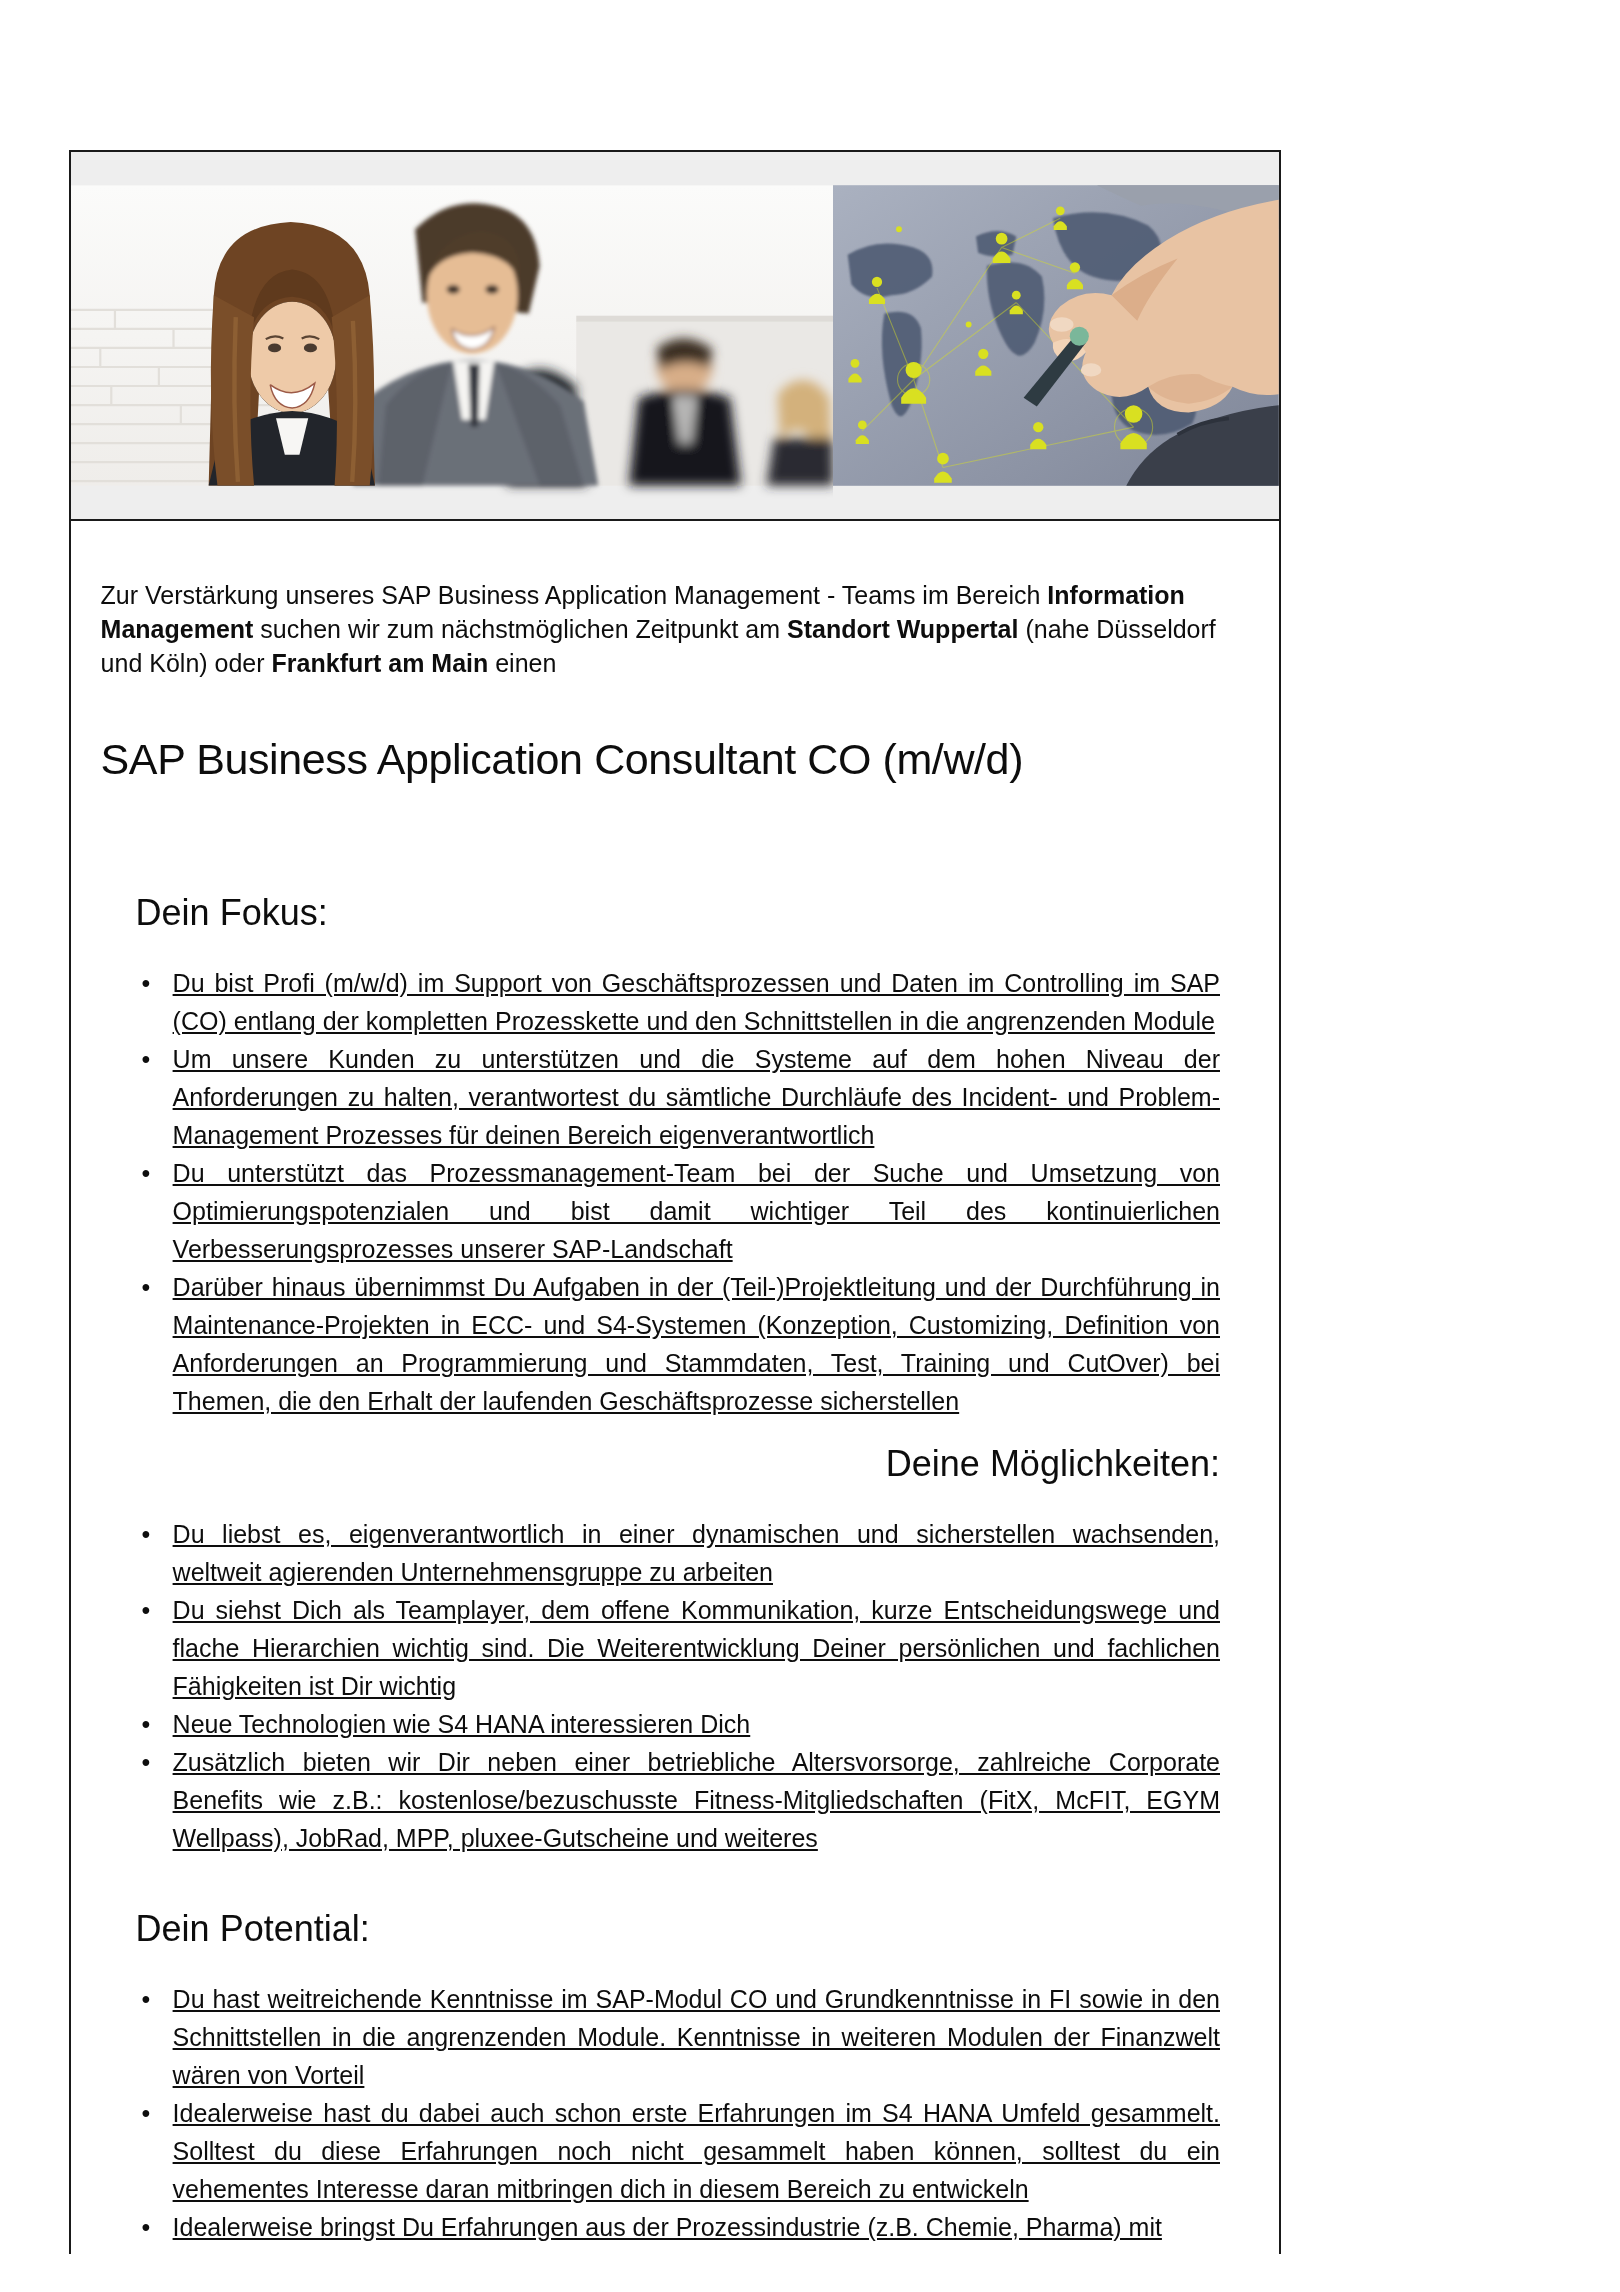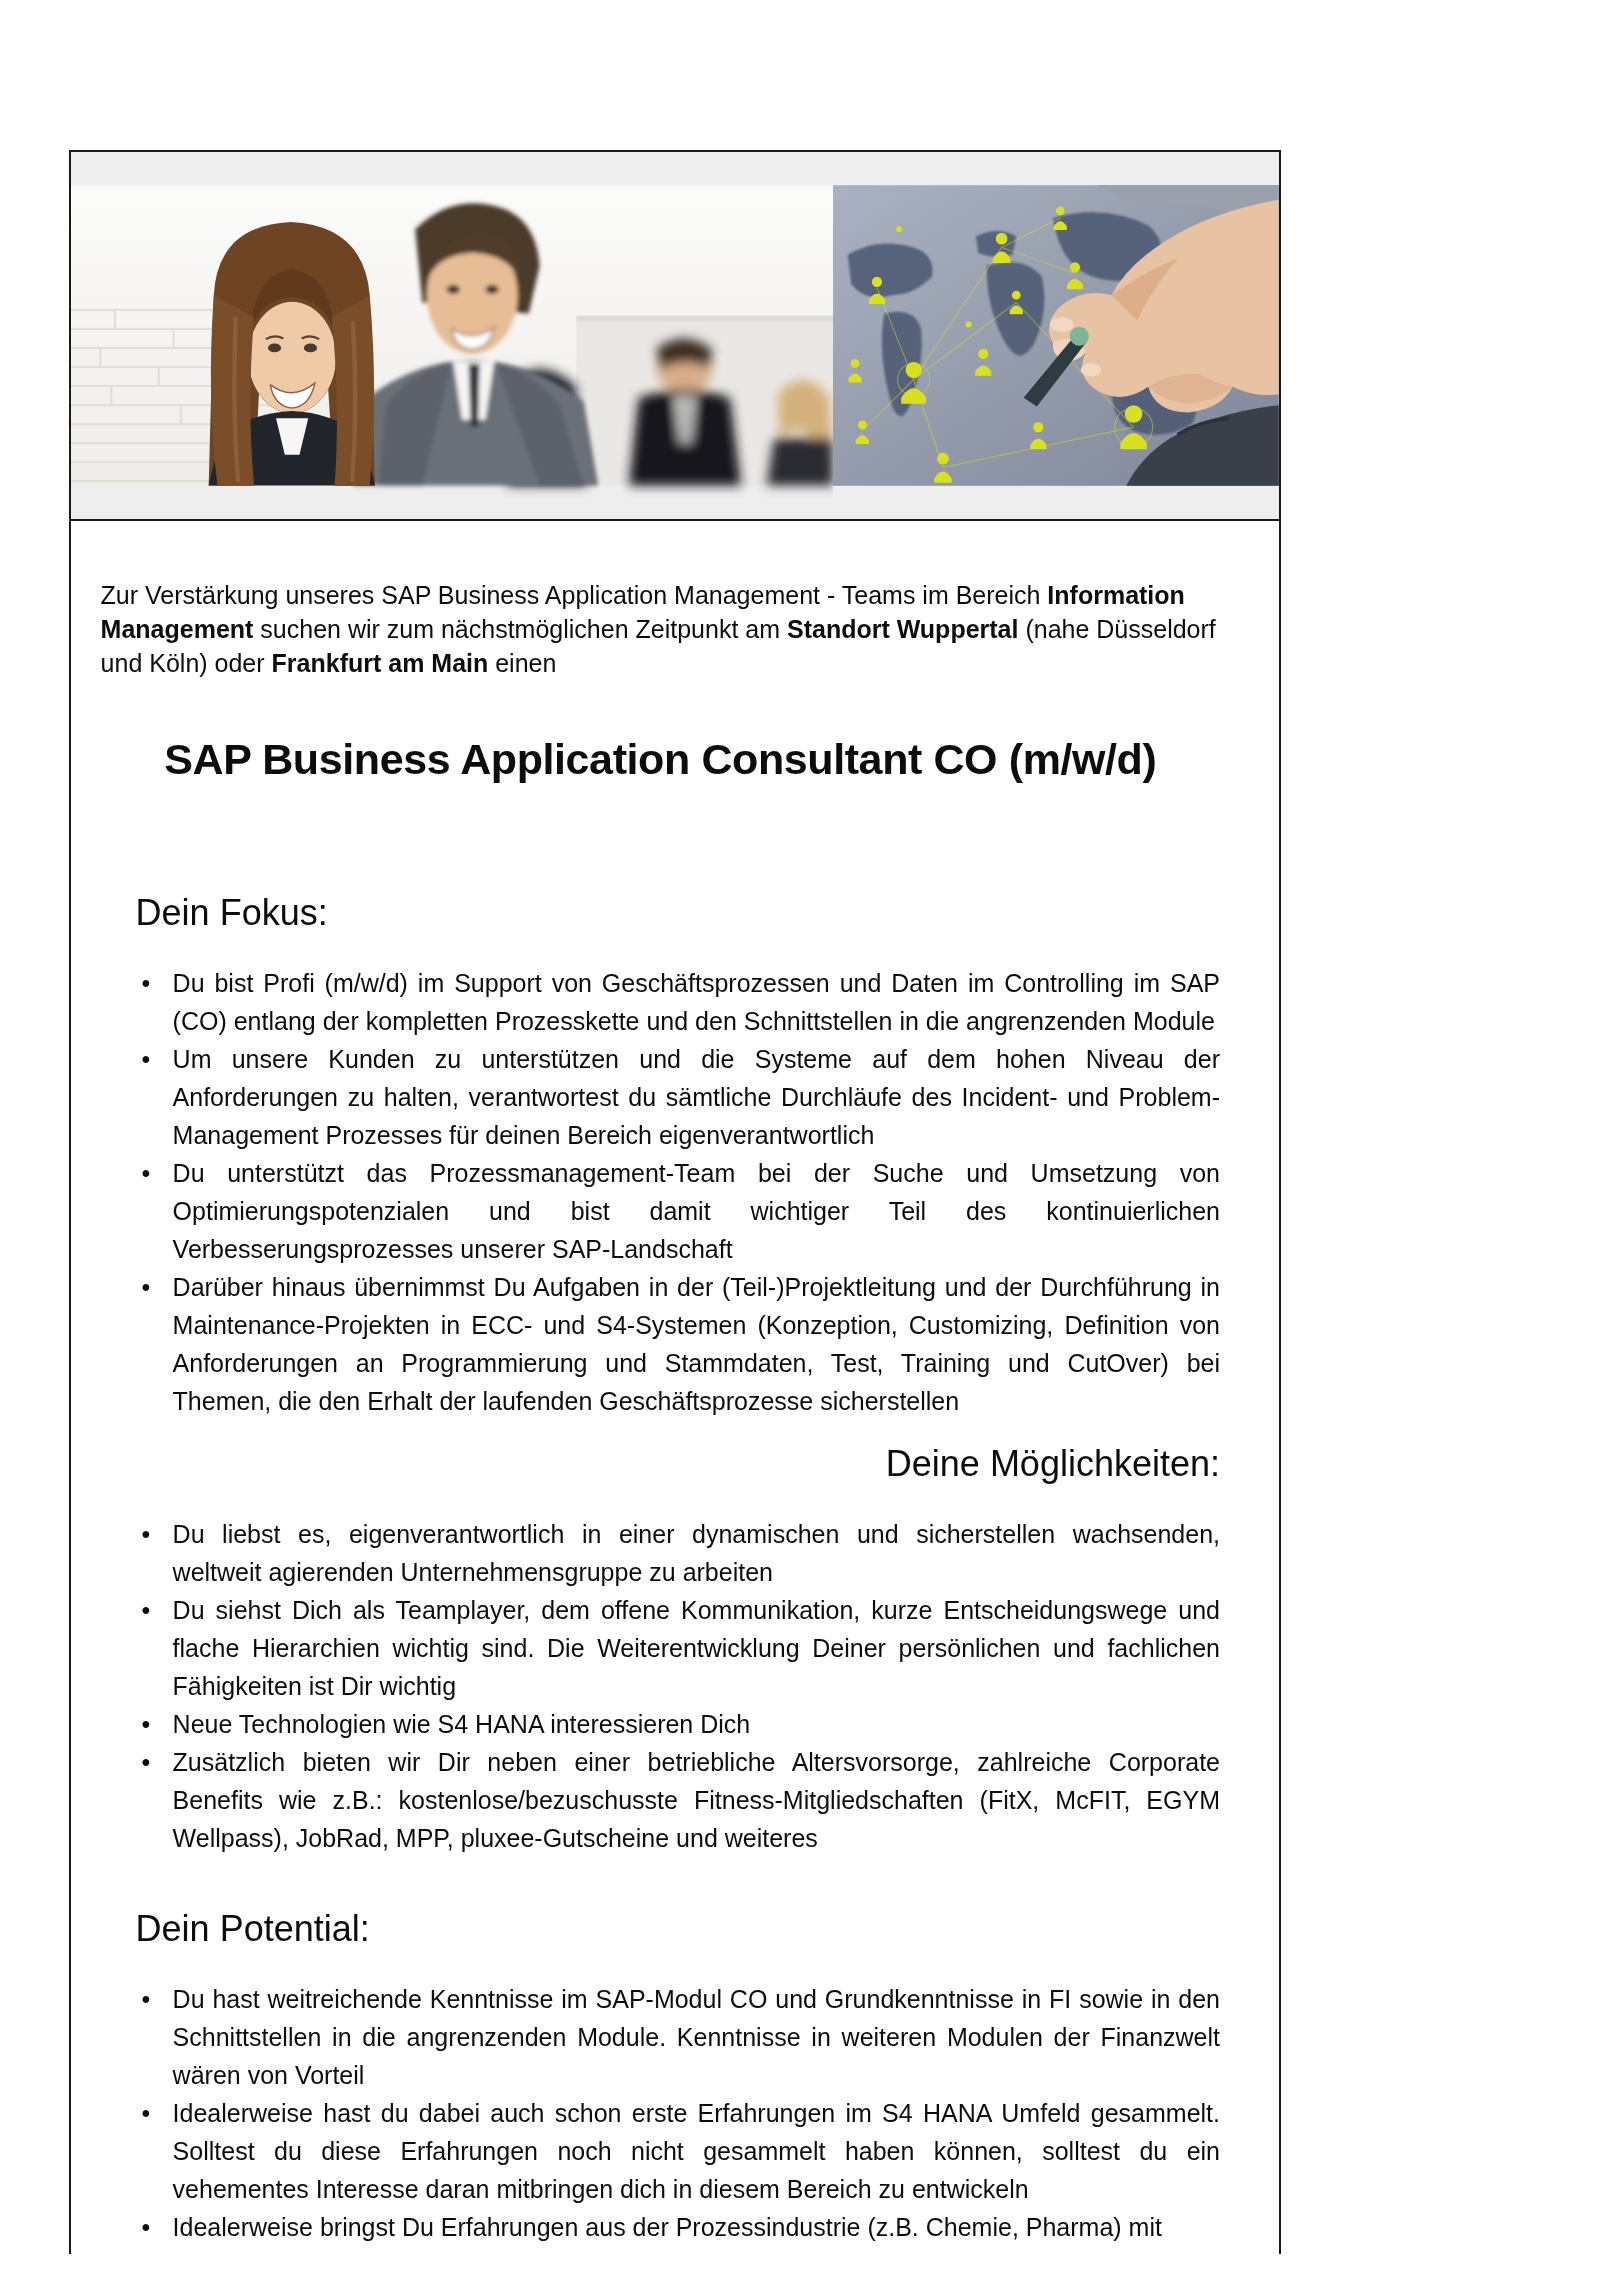--- a/index.html
+++ b/index.html
@@ -5,28 +5,28 @@
   html,body{margin:0;padding:0;background:#ffffff;}
   body{width:1620px;height:2293px;position:relative;overflow:hidden;
        font-family:"Liberation Sans", sans-serif;color:#0d0d0d;}
   .frame{position:absolute;left:69px;top:150px;width:1212px;height:2104px;
          border:2.7px solid #1a1a1a;border-bottom:none;box-sizing:border-box;background:#fff;}
   .banner{height:367px;border-bottom:2.7px solid #1a1a1a;display:flex;overflow:hidden;background:#eee;}
   .banner svg{display:block;}
   .content{padding:0 59px 0 29.6px;}
   .intro{margin:57px 0 0 0;font-size:25px;line-height:34px;color:#0d0d0d;}
   .intro b{font-weight:bold;}
-  .job-title{margin:54px 0 0 0;font-size:43px;line-height:50px;font-weight:bold;
-             text-align:center;letter-spacing:-0.4px;}
+  .job-title{margin:54px 0 0 0;font-size:43px;line-height:50px;font-weight:normal;
+             text-align:left;letter-spacing:-0.4px;}
   h2.sec{font-size:36px;line-height:39px;font-weight:normal;margin:0 0 0 35px;}
   h2.m-first{margin-top:109px;}
   h2.m-mid{margin-top:24px;text-align:right;}
   h2.m-last{margin-top:52px;}
   ul.bullets{list-style:none;margin:32px 0 0 0;padding:0;
-             font-size:25px;line-height:38px;text-align:justify;}
+             font-size:25px;line-height:38px;text-align:justify;text-decoration:underline;}
   ul.bullets li{position:relative;padding-left:72px;}
   ul.bullets li::before{content:"\2022";position:absolute;left:41px;top:0;
              font-size:25px;line-height:38px;}
 </style>
 </head>
 <body>
 
 <div class="frame">
 
   <div class="banner">

